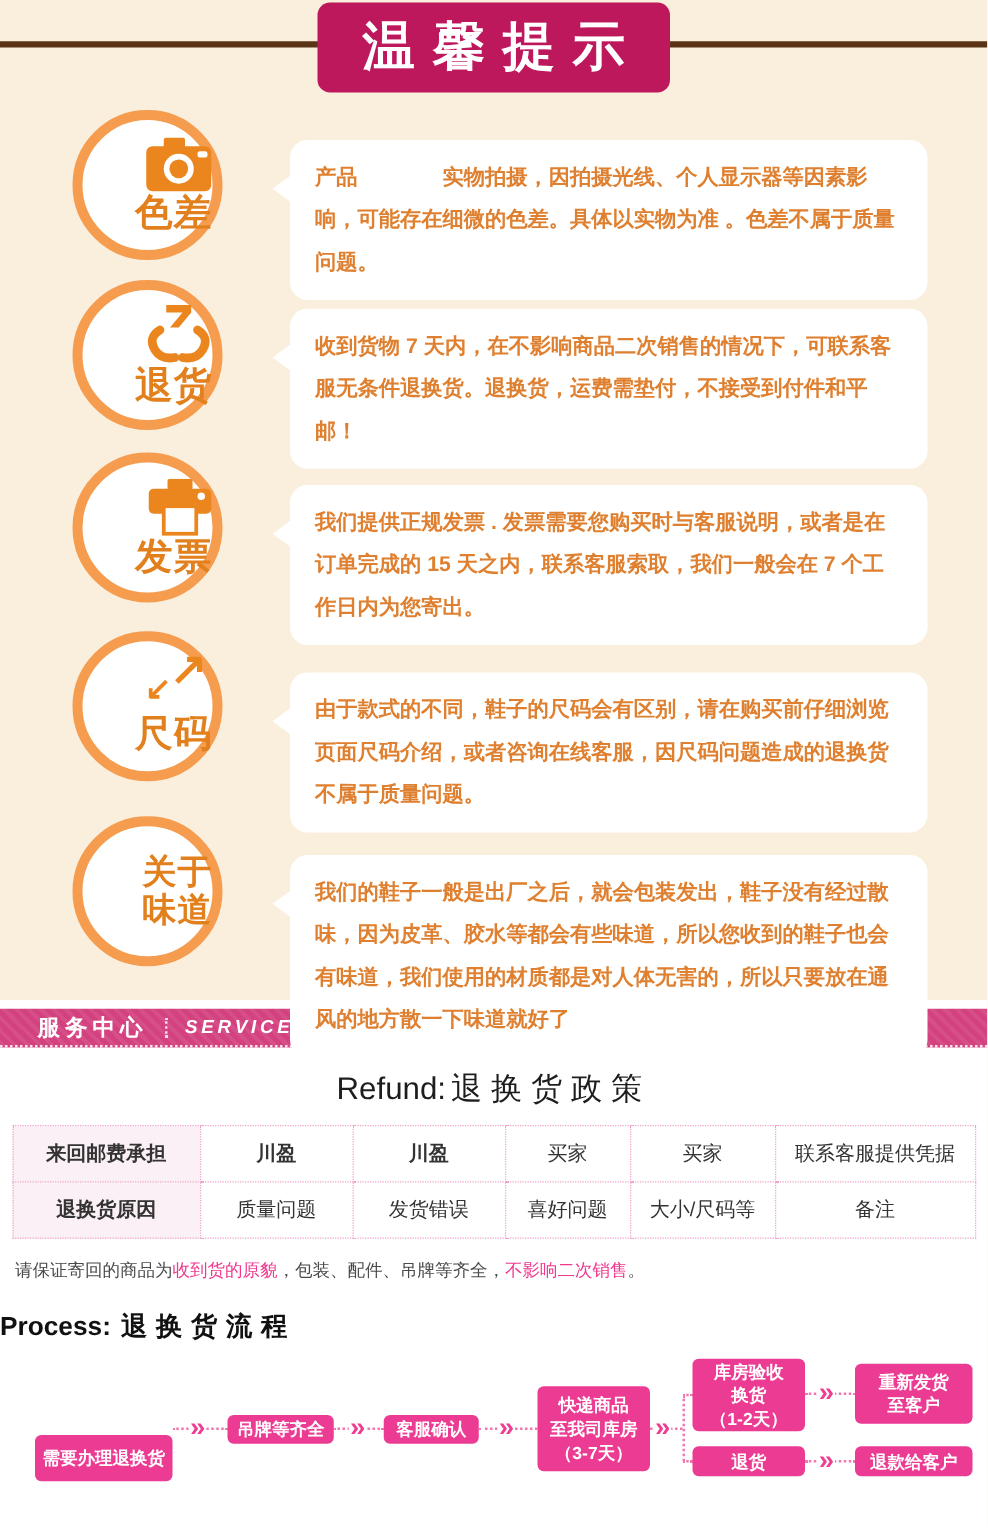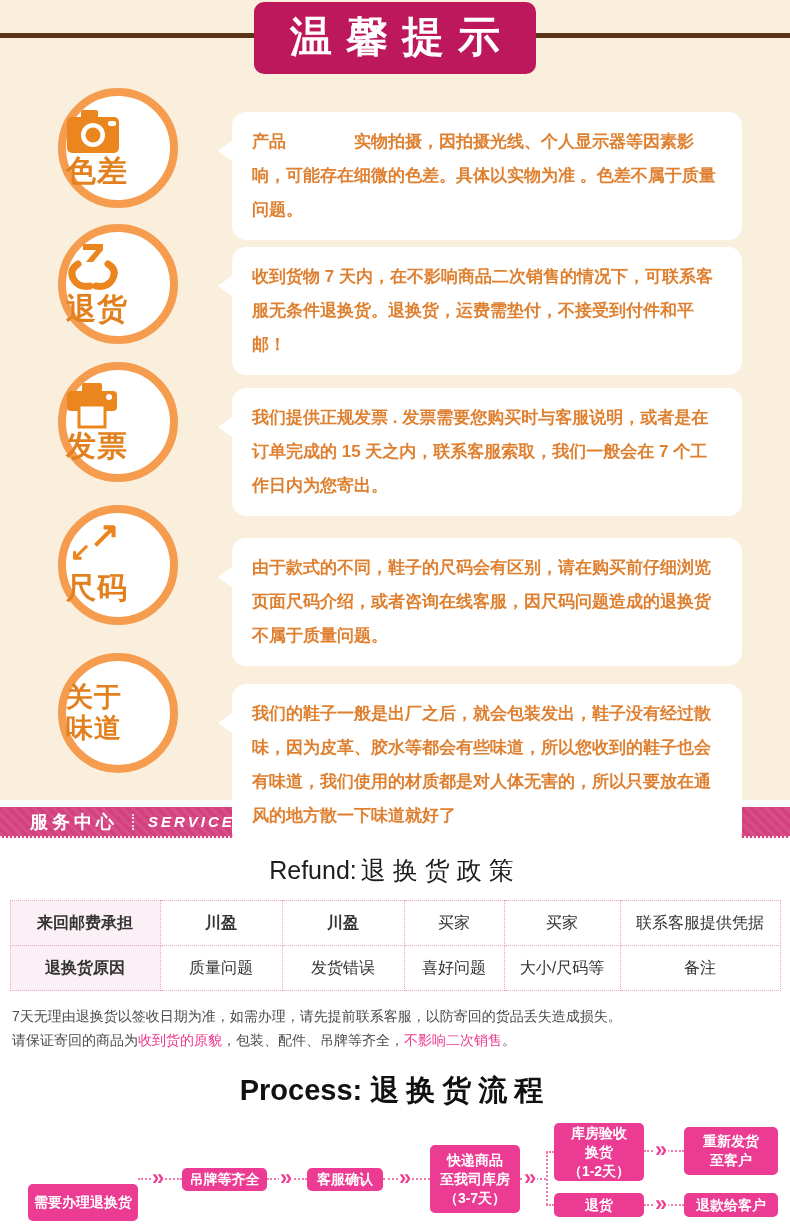--- a/index.html
+++ b/index.html
@@ -8,21 +8,21 @@
 
   
   .tips{position:relative;width:790px;height:800px;background:#FAEEDC;}
   .hline{position:absolute;left:0;top:33px;width:790px;height:5px;background:#5B3418;}
   .title-box{position:absolute;left:50%;top:2px;transform:translateX(-50%);
     background:#be185d;color:#fff;font-size:42px;font-weight:bold;letter-spacing:14px;
     padding:7px 22px 9px 36px;border-radius:10px;white-space:nowrap;}
 
   .circle{position:absolute;left:58px;width:104px;height:104px;border:8px solid #F59C4F;
     border-radius:50%;background:#fff;display:flex;flex-direction:column;
-    align-items:flex-start;justify-content:center;gap:1px;}
+    align-items:flex-end;justify-content:center;gap:1px;}
   .c1{top:88px}.c2{top:224px}.c3{top:362px}.c4{top:505px}.c5{top:653px}
   .circle .label{color:#E2801E;font-size:30px;font-weight:bold;line-height:32px;
     text-align:center;white-space:pre-line;letter-spacing:1px;}
   .c5 .label{font-size:27px;line-height:31px;}
   .icon-wrap{display:flex;align-items:center;justify-content:center;}
   .icon-wrap svg{display:block;}
   .size-arrows{position:relative;width:58px;height:44px;color:#EB861F;font-weight:bold;}
   .size-arrows .a-up{position:absolute;right:4px;top:-10px;font-size:36px;line-height:36px;}
   .size-arrows .a-down{position:absolute;left:4px;top:12px;font-size:25px;line-height:25px;}
 
@@ -52,21 +52,21 @@
     font-size:16px;color:#333;height:42px;}
   td.col1{background:#FBF0F6;font-weight:bold;font-size:17px;}
   td.pink-val{color:#F23C93;font-weight:bold;font-size:17px;}
   td.sm{font-size:13px;}
 
   .notes{margin:13px 0 0 12px;font-size:14px;color:#4a4a4a;line-height:24px;}
   .notes p{margin:0;}
   .notes .pink{color:#F0388E;}
 
   
-  .proc-title{text-align:center;color:#111;font-size:29px;margin:19px 0 0;font-weight:600;}
+  .proc-title{color:#111;font-size:21px;margin:19px 0 0;font-weight:600;}
   .proc-title .cn{letter-spacing:7px;margin-left:8px;}
   .flow{position:relative;width:790px;height:130px;margin-top:5px;}
   .fbox{position:absolute;background:#EB3B92;color:#fff;font-size:14px;font-weight:bold;
     border-radius:5px;display:flex;align-items:center;justify-content:center;
     text-align:center;white-space:pre-line;line-height:19px;box-sizing:border-box;}
   .f1{left:28px;top:68px;width:110px;height:37px;}
   .f2{left:182px;top:52px;width:85px;height:23px;}
   .f3{left:307px;top:52px;width:76px;height:23px;}
   .f4{left:430px;top:29px;width:90px;height:68px;}
   .f5{left:554px;top:7px;width:90px;height:58px;}
@@ -194,21 +194,20 @@
       <td>质量问题</td>
       <td>发货错误</td>
       <td>喜好问题</td>
       <td>大小/尺码等</td>
       <td>备注</td>
     </tr>
   </tbody>
     </table>
 
   <div class="notes">
-    <p><span>7天无理由退换货以签收日期为准，如需办理，请先提前联系客服，以防寄回的货品丢失造成损失。</span></p>
     <p><span>请保证寄回的商品为</span><span class="pink">收到货的原貌</span><span>，包装、配件、吊牌等齐全，</span><span class="pink">不影响二次销售</span><span>。</span></p>
   </div>
 
   <h2 class="proc-title"><span>Process:</span><span class="cn">退换货流程</span></h2>
 
   <div class="flow">
     <div class="fbox f1">需要办理退换货</div>
     <div class="dline l1"></div>
     <span class="chev ch1">»</span>
     <div class="fbox f2">吊牌等齐全</div>

